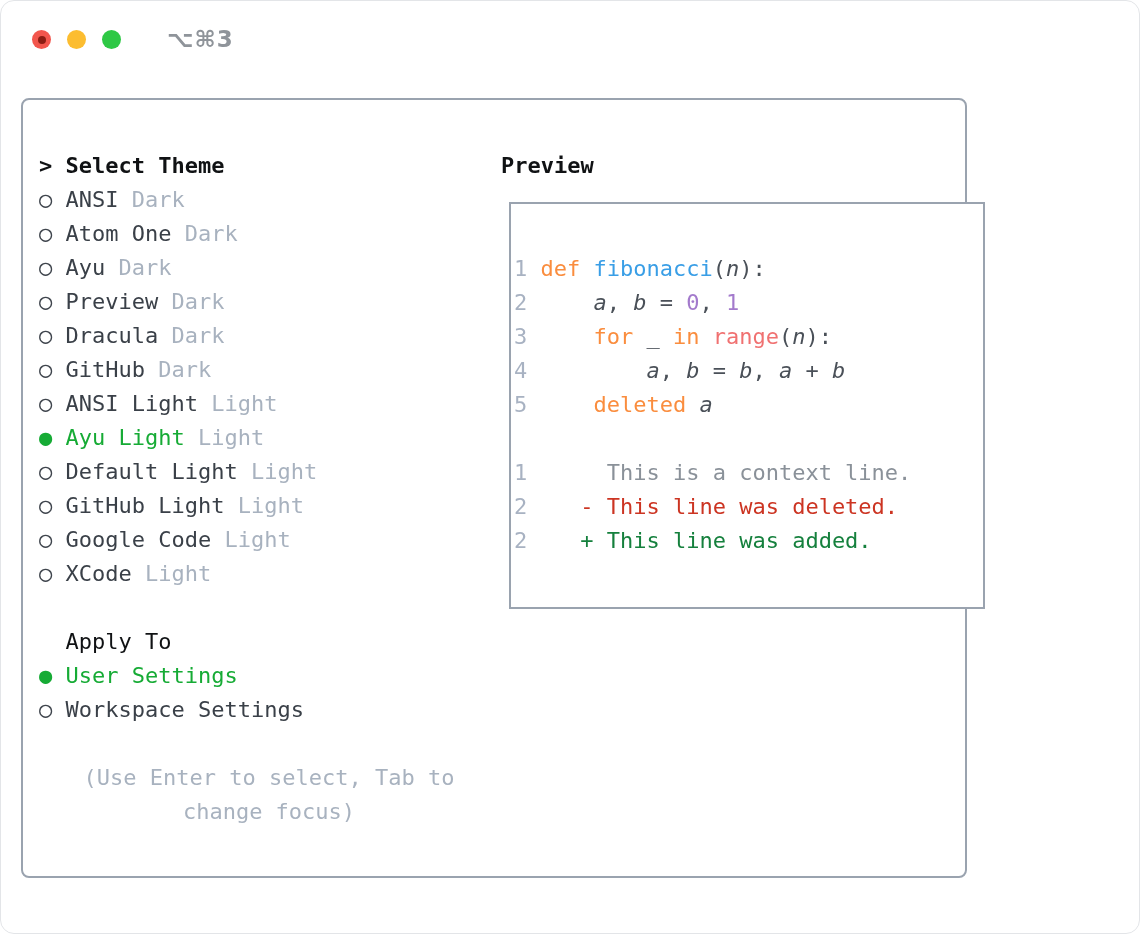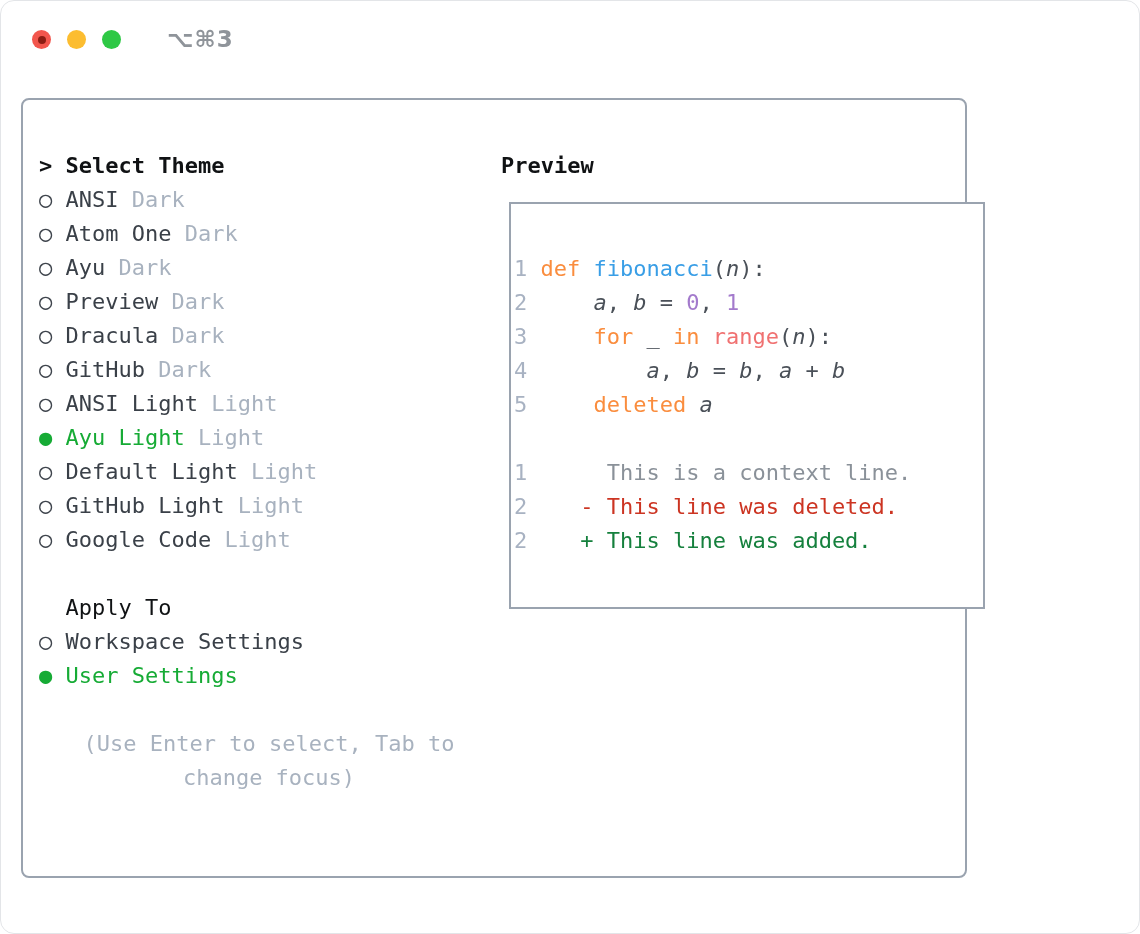--- a/index.html
+++ b/index.html
@@ -82,29 +82,30 @@
           <div class="row"><span class="radio">○</span><span class="">Atom One</span><span class="muted ml">Dark</span></div>
           <div class="row"><span class="radio">○</span><span class="">Ayu</span><span class="muted ml">Dark</span></div>
           <div class="row"><span class="radio">○</span><span class="">Preview</span><span class="muted ml">Dark</span></div>
           <div class="row"><span class="radio">○</span><span class="">Dracula</span><span class="muted ml">Dark</span></div>
           <div class="row"><span class="radio">○</span><span class="">GitHub</span><span class="muted ml">Dark</span></div>
           <div class="row"><span class="radio">○</span><span class="">ANSI Light</span><span class="muted ml">Light</span></div>
           <div class="row"><span class="radio on">●</span><span class="sel-txt">Ayu Light</span><span class="muted ml">Light</span></div>
           <div class="row"><span class="radio">○</span><span class="">Default Light</span><span class="muted ml">Light</span></div>
           <div class="row"><span class="radio">○</span><span class="">GitHub Light</span><span class="muted ml">Light</span></div>
           <div class="row"><span class="radio">○</span><span class="">Google Code</span><span class="muted ml">Light</span></div>
+          <div class="row"><span class="radio">○</span><span class="">XCode</span><span class="muted ml">Light</span></div>
         </div>
 
       <div class="spacer"></div>
 
       <div class="row hdr2 indent2"><span>Apply To</span></div>
 
       <div>
+          <div class="row"><span class="radio on">●</span><span class="sel-txt">User Settings</span></div>
           <div class="row"><span class="radio">○</span><span class="">Workspace Settings</span></div>
-          <div class="row"><span class="radio on">●</span><span class="sel-txt">User Settings</span></div>
         </div>
 
       <div class="spacer"></div>
 
       <div class="row hint">(Use Enter to select, Tab to</div>
       <div class="row hint">change focus)</div>
     </div>
 
     <div class="right-col">
       <div class="row preview-title">Preview</div>

